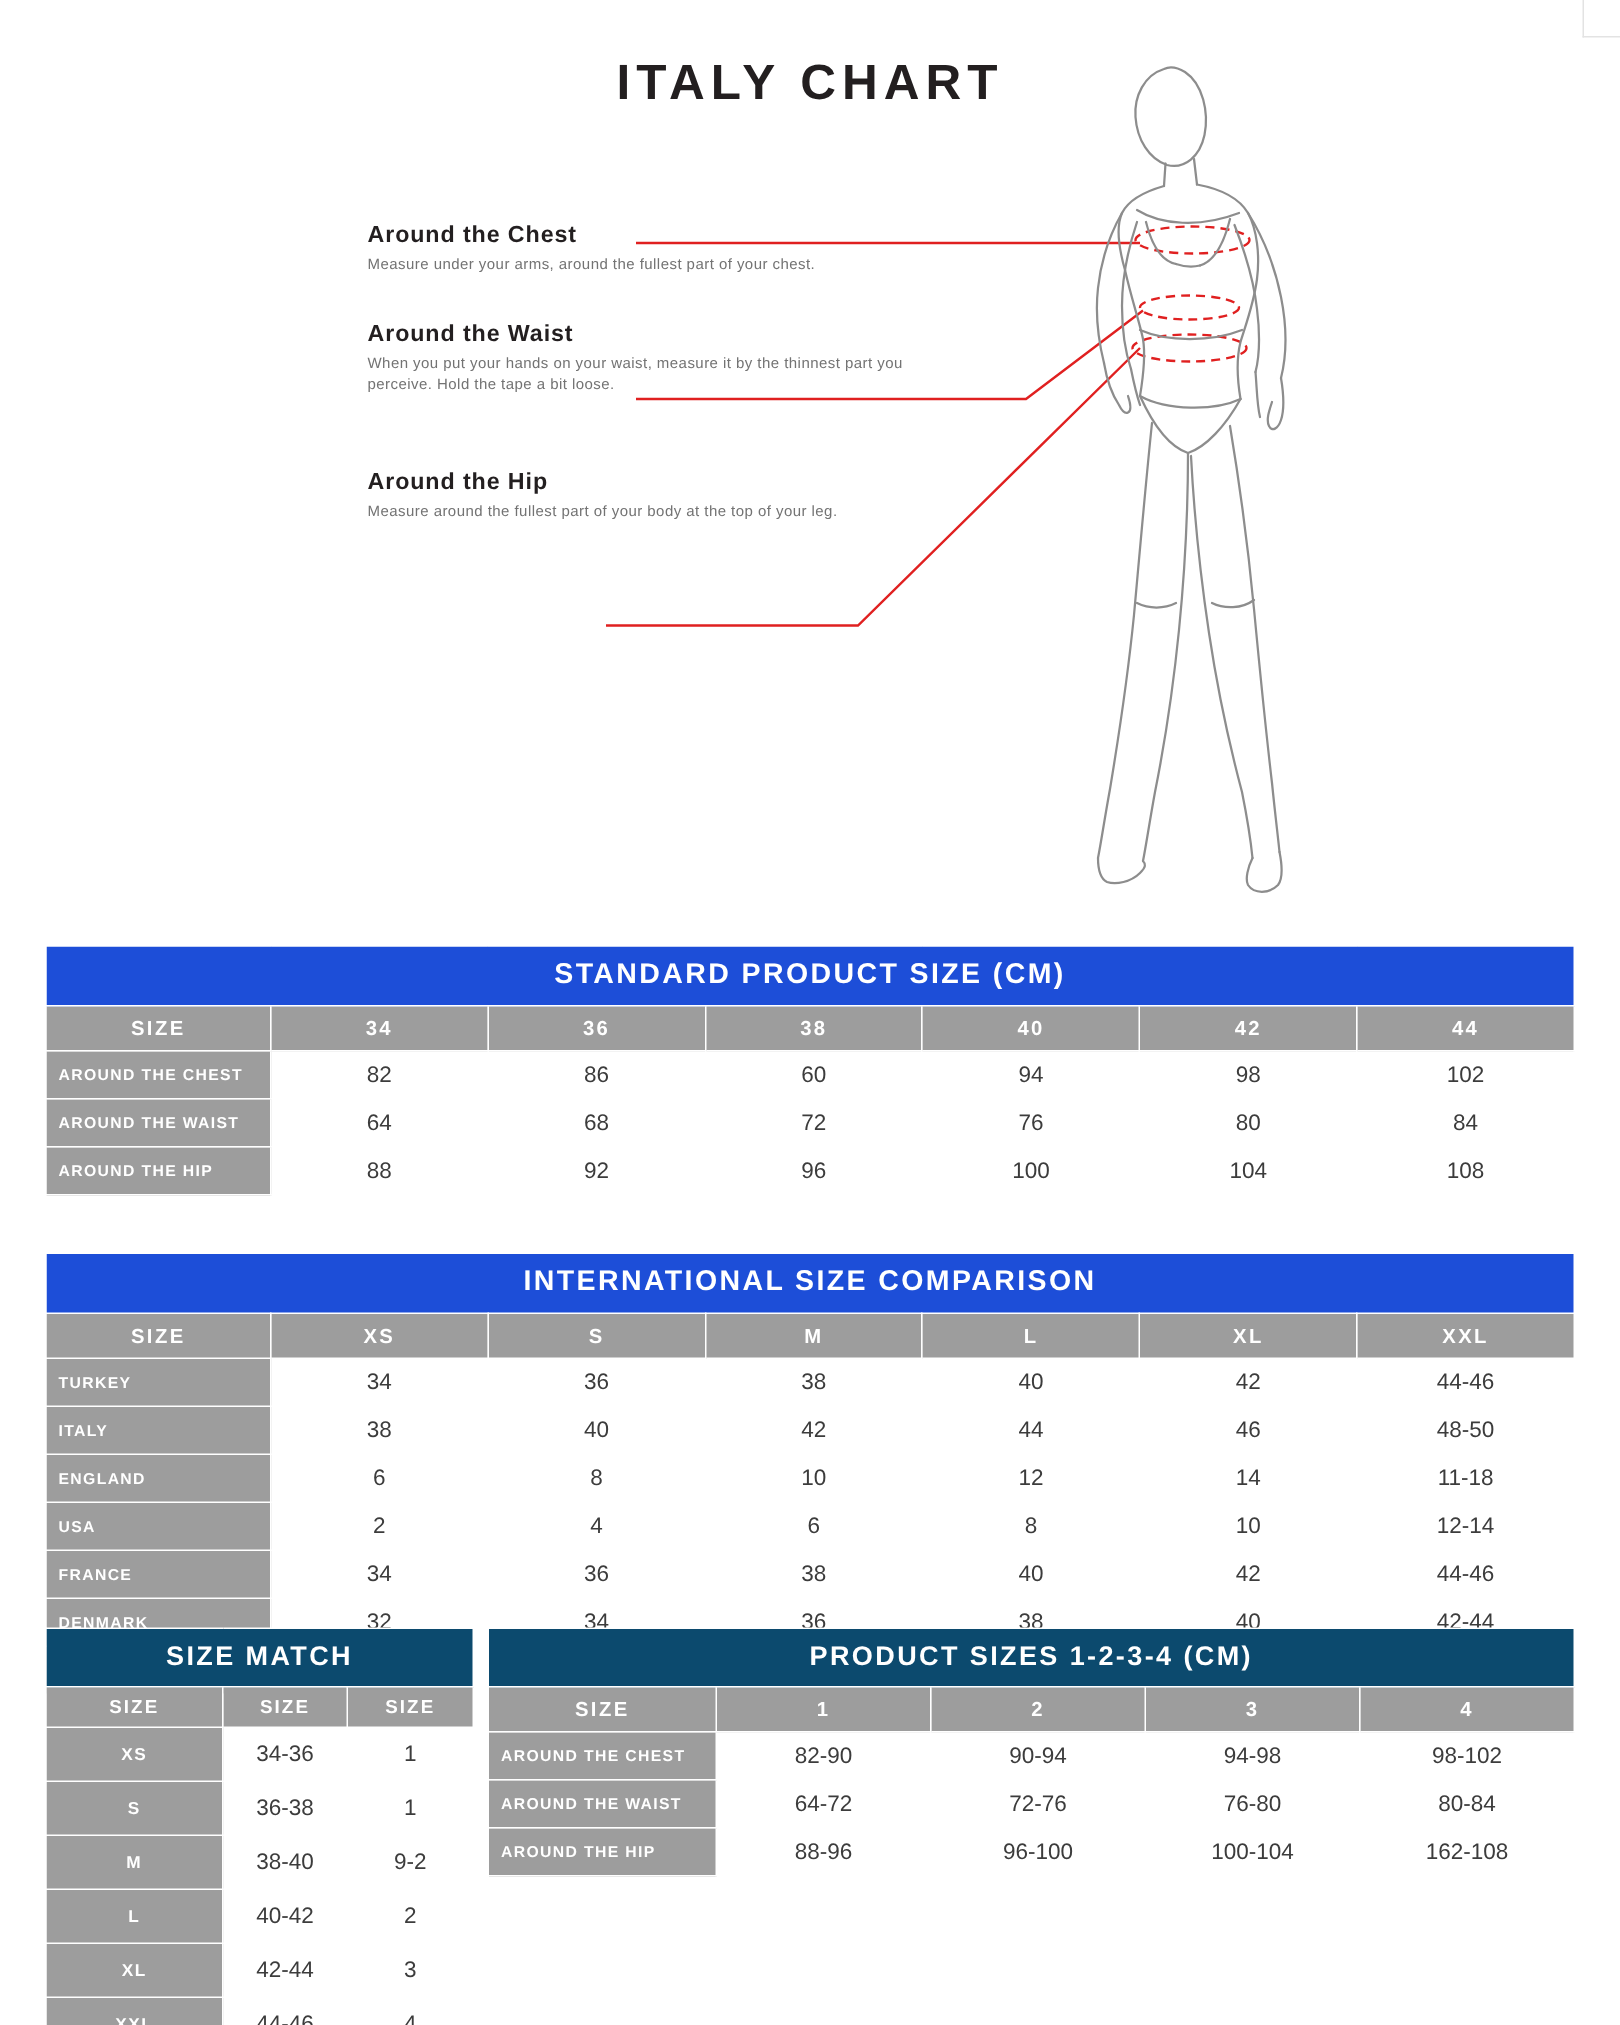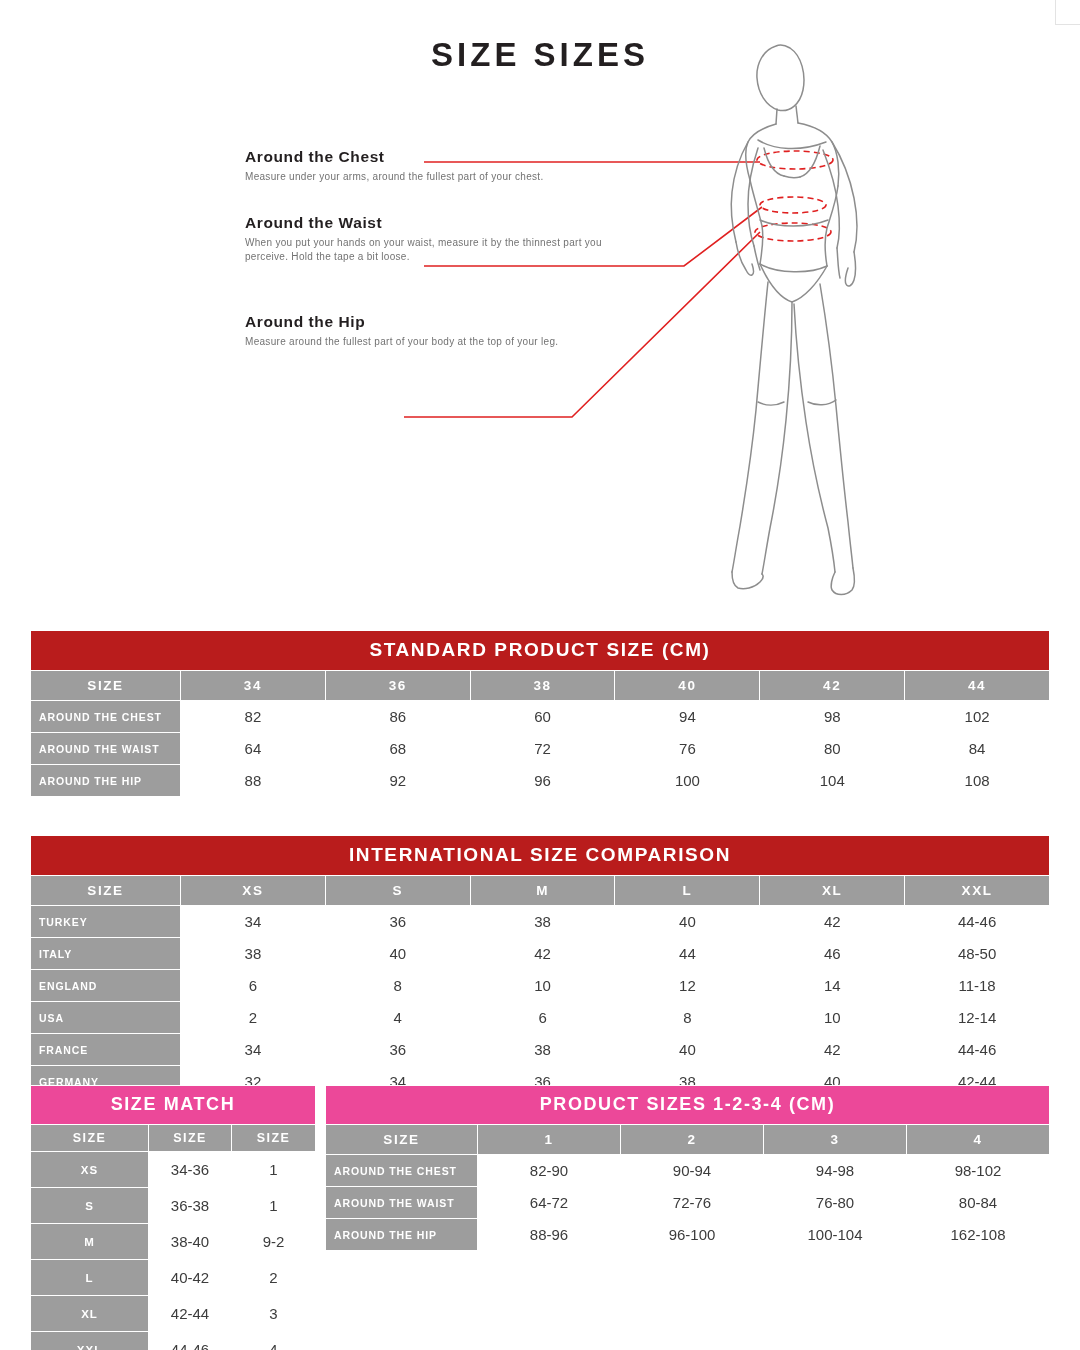--- a/index.html
+++ b/index.html
@@ -84,21 +84,21 @@
   }
   .tbl-wrap { position: absolute; }
   th, td {
     border: 1px solid #ffffff;
     text-align: center;
     font-size: 14.5px;
     color: #3c3c3c;
     background: #ffffff;
   }
   .tbl-title {
-    background: #b91c1c;
+    background: #1d4ed8;
     color: #ffffff;
     font-size: 19px;
     font-weight: bold;
     letter-spacing: 1.6px;
     padding: 8px 0 9px 0;
     text-align: center;
   }
   .hdr {
     background: #9d9d9d;
     color: #ffffff;
@@ -152,21 +152,21 @@
   }
   #table-sizematch .val-cell {
     padding: 9px 0;
     font-size: 15px;
   }
   
   #table-product1234 { left: 325px; top: 1085px; width: 725px; }
   #table-product1234 col.lbl { width: 152px; }
 
   .sm-title {
-    background: #ec4899;
+    background: #0c4a6e;
     color: #ffffff;
     font-size: 18px;
     font-weight: bold;
     letter-spacing: 1.6px;
     padding: 8px 0 9px 0;
   }
 
   
   .corner-rule {
     position: absolute;
@@ -178,21 +178,21 @@
     border-bottom: 1px solid #e3e3e3;
   }
 </style>
 </head>
 <body>
 
 <div class="page">
 
   <div class="corner-rule"></div>
 
-  <div class="title">SIZE SIZES</div>
+  <div class="title">ITALY CHART</div>
 
   <div class="notes">
     <div class="note note-chest">
       <div class="note-title">Around the Chest</div>
       <div class="note-body">Measure under your arms, around the fullest part of your chest.</div>
     </div>
     <div class="note note-waist">
       <div class="note-title">Around the Waist</div>
       <div class="note-body">When you put your hands on your waist, measure it by the thinnest part you perceive. Hold the tape a bit loose.</div>
     </div>
@@ -383,20 +383,29 @@
       <tr>
         <td class="rowlabel">FRANCE</td>
         <td class="cell">34</td>
         <td class="cell">36</td>
         <td class="cell">38</td>
         <td class="cell">40</td>
         <td class="cell">42</td>
         <td class="cell">44-46</td>
       </tr>
       <tr>
+        <td class="rowlabel">DENMARK</td>
+        <td class="cell">32</td>
+        <td class="cell">34</td>
+        <td class="cell">36</td>
+        <td class="cell">38</td>
+        <td class="cell">40</td>
+        <td class="cell">42-44</td>
+      </tr>
+      <tr>
         <td class="rowlabel">GERMANY</td>
         <td class="cell">32</td>
         <td class="cell">34</td>
         <td class="cell">36</td>
         <td class="cell">38</td>
         <td class="cell">40</td>
         <td class="cell">42-44</td>
       </tr>
     </tbody>
       </table>

